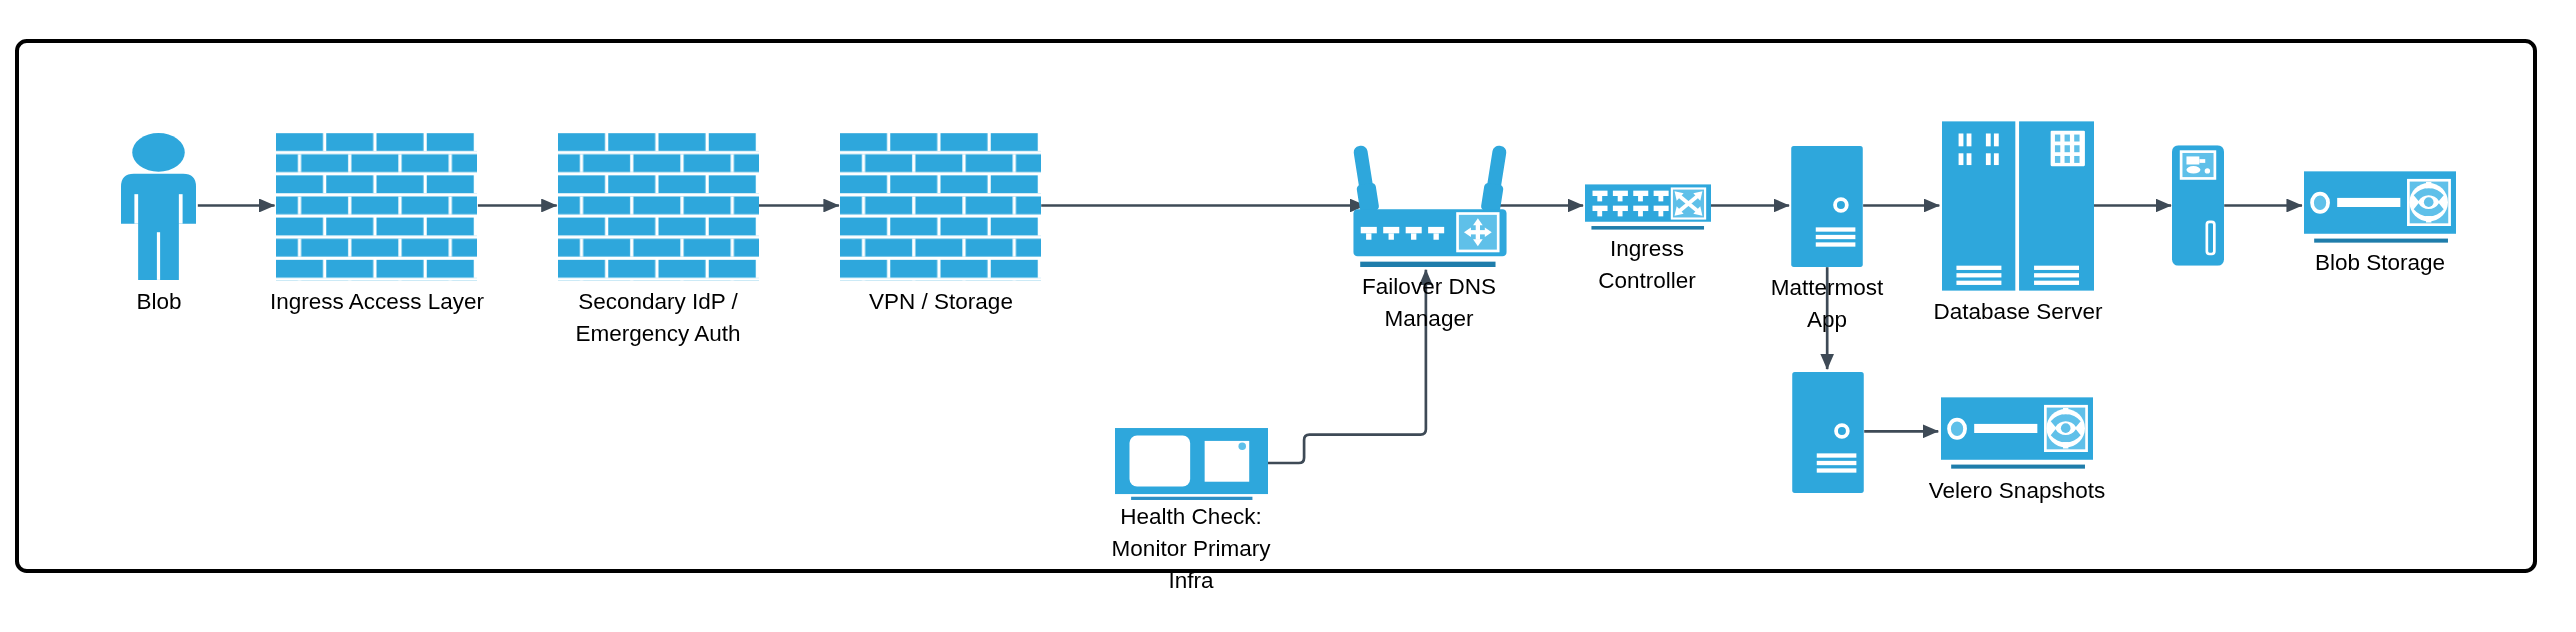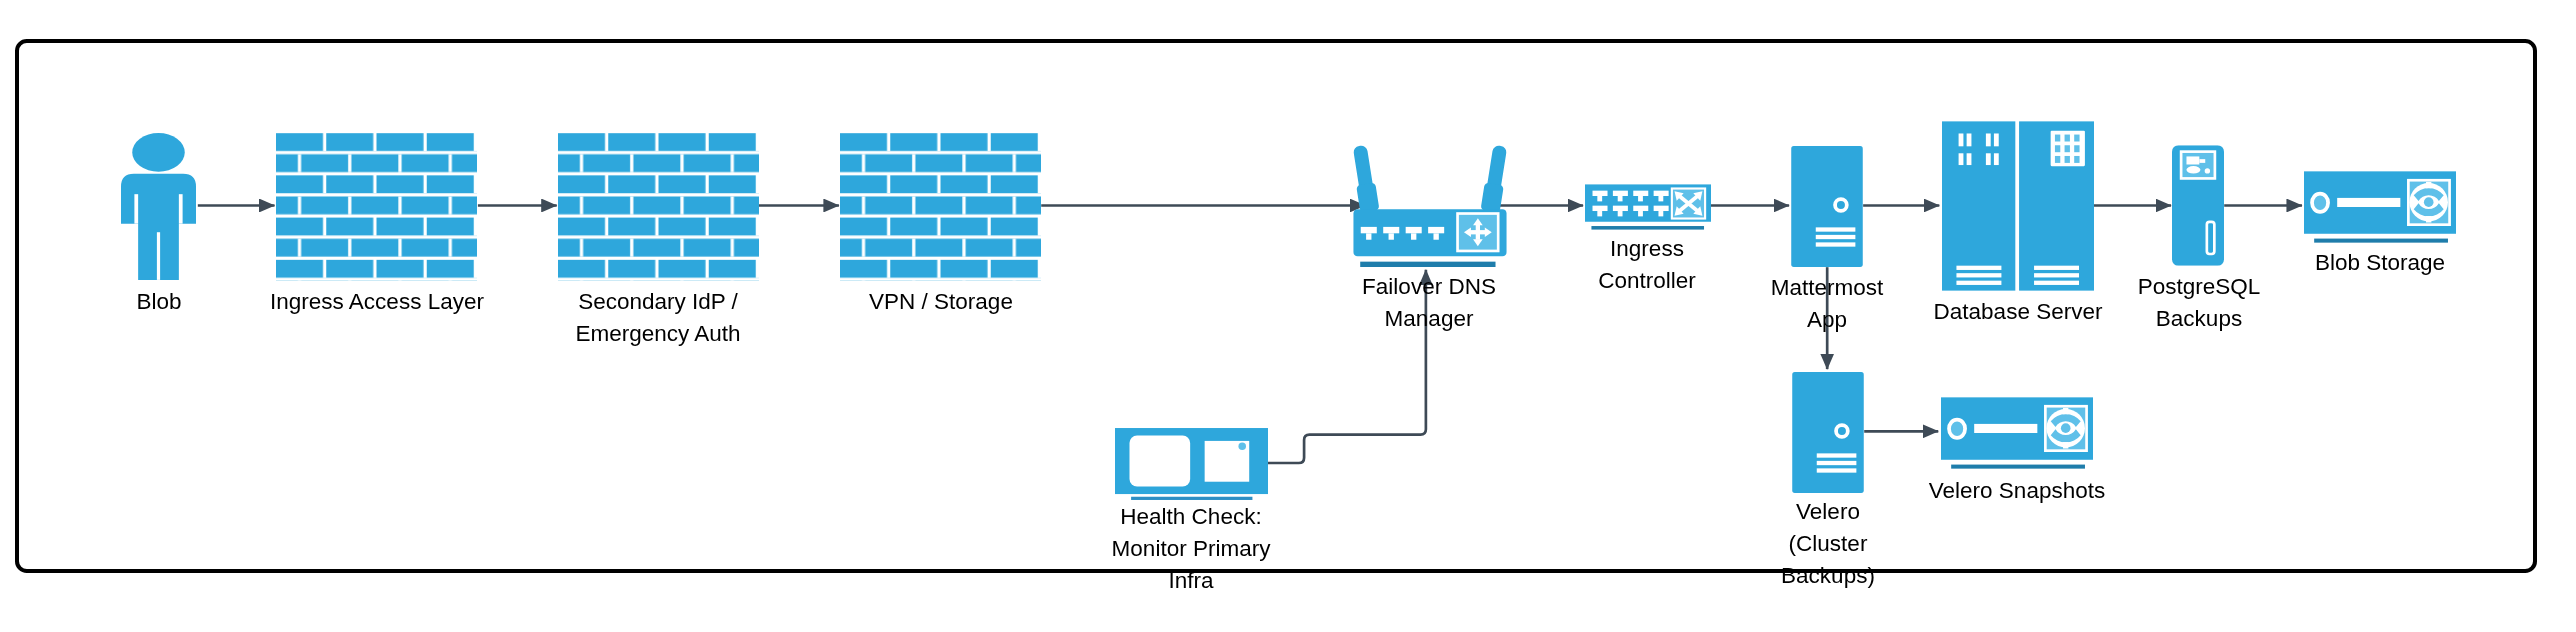--- a/index.html
+++ b/index.html
@@ -288,25 +288,20 @@
   <div class="label" style="left:540px;top:286px">Secondary IdP /
 Emergency Auth</div>
   <div class="label" style="left:823px;top:286px">VPN / Storage</div>
   <div class="label" style="left:1311px;top:271px">Failover DNS
 Manager</div>
   <div class="label" style="left:1529px;top:233px">Ingress
 Controller</div>
   <div class="label" style="left:1709px;top:272px">Mattermost
 App</div>
   <div class="label" style="left:1900px;top:296px">Database Server</div>
-  <div class="label" style="left:2081px;top:271px">PostgreSQL
-Backups</div>
   <div class="label" style="left:2262px;top:247px">Blob Storage</div>
   <div class="label" style="left:1073px;top:501px">Health Check:
 Monitor Primary
 Infra</div>
-  <div class="label" style="left:1710px;top:496px">Velero
-(Cluster
-Backups)</div>
   <div class="label" style="left:1899px;top:475px">Velero Snapshots</div>
 
 </div>
 
 
 </body></html>

